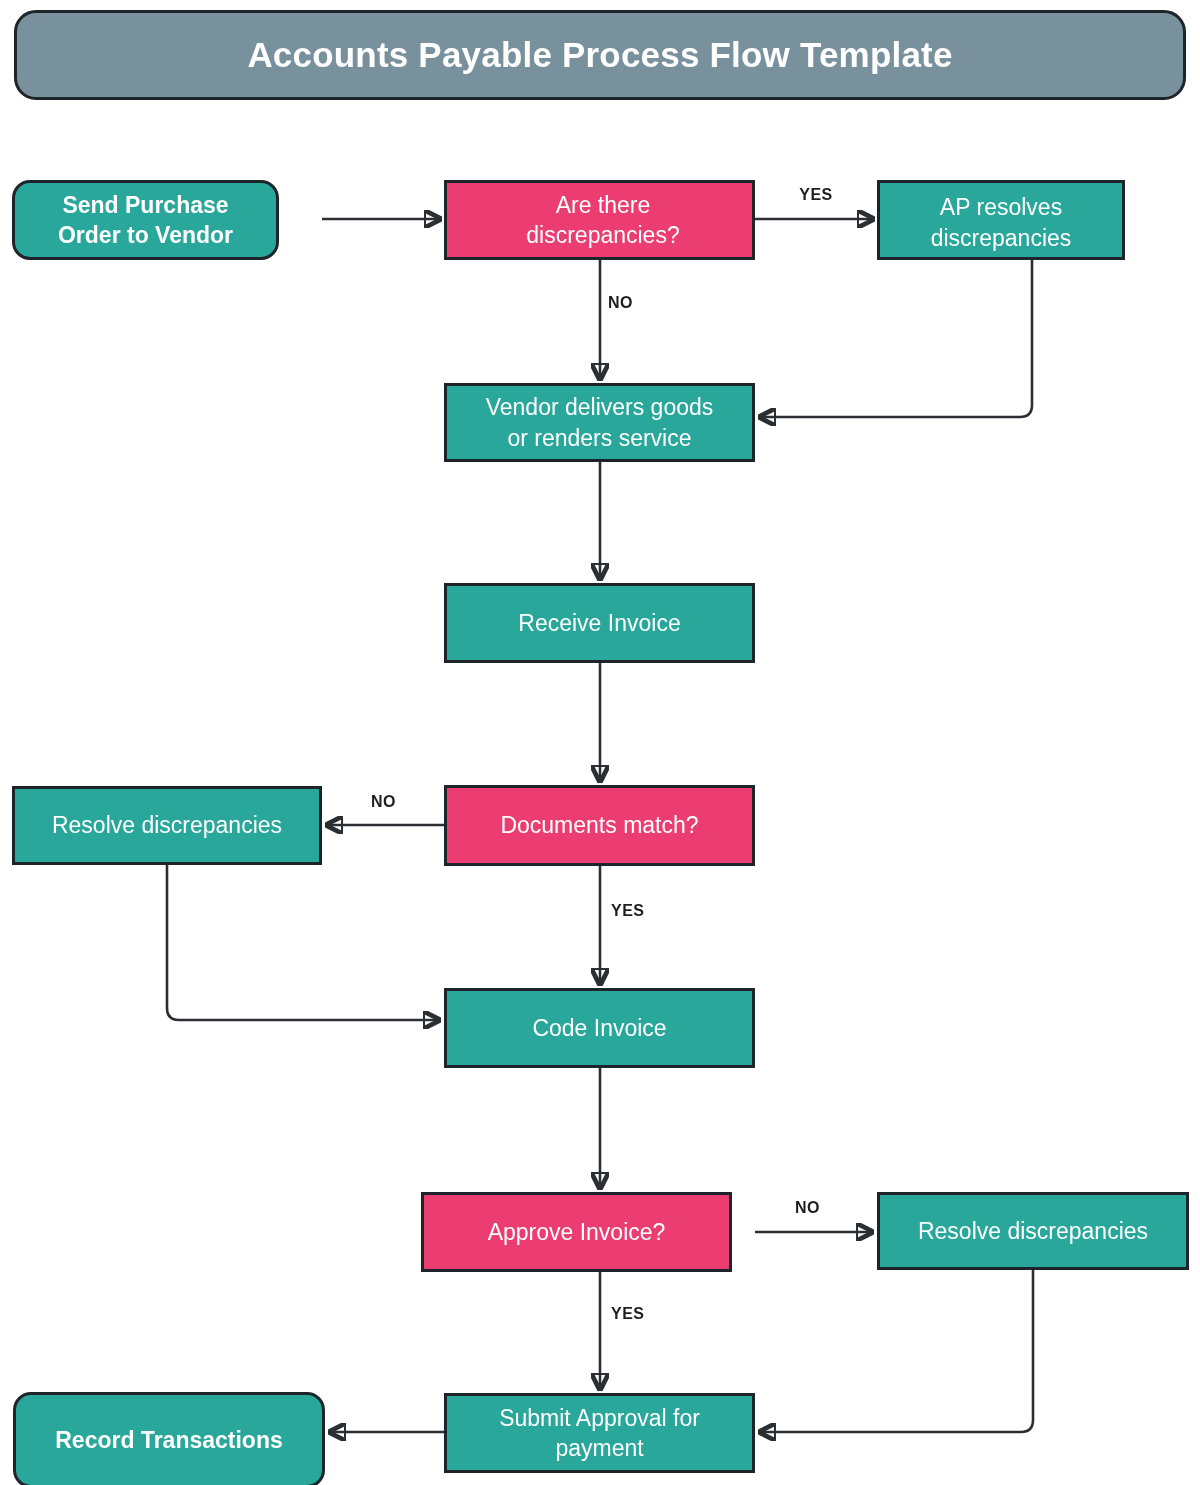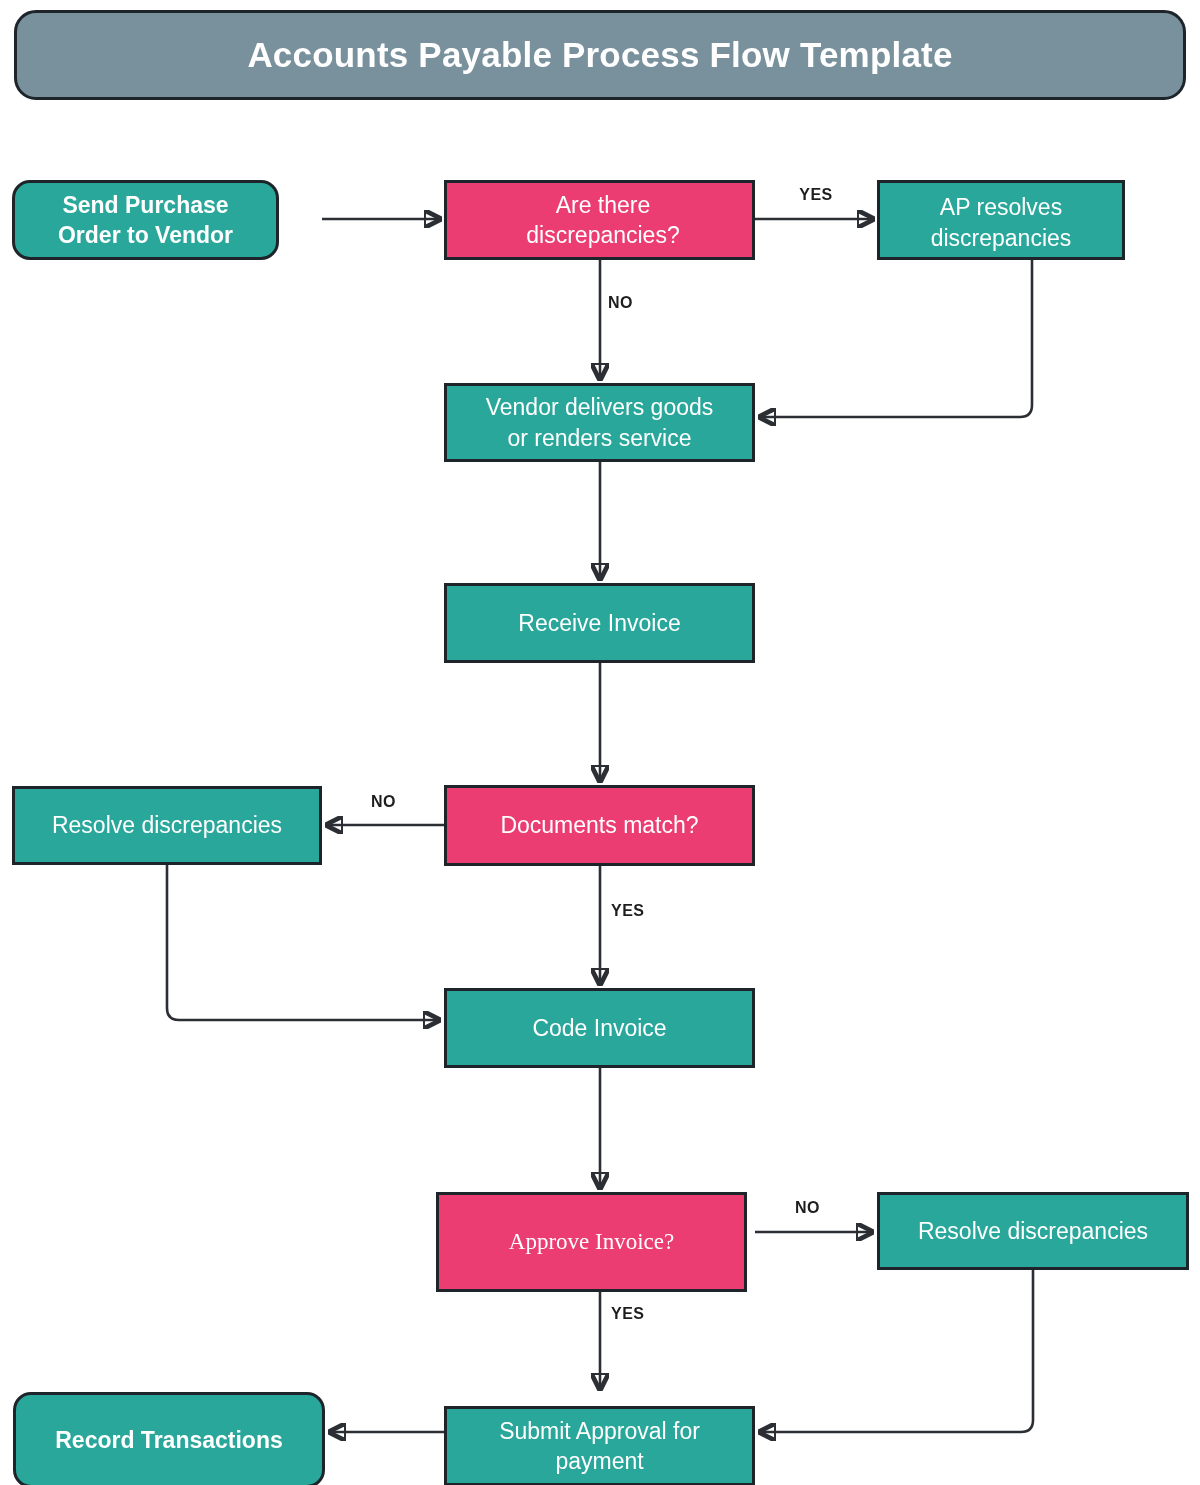--- a/index.html
+++ b/index.html
@@ -95,29 +95,29 @@
   </div>
 
   <div class="node pink" style="left:444px;top:785px;width:311px;height:81px;">
     <span>Documents match?</span>
   </div>
 
   <div class="node teal" style="left:444px;top:988px;width:311px;height:80px;">
     <span>Code Invoice</span>
   </div>
 
-  <div class="node pink" style="left:436px;top:1192px;width:311px;height:100px;font-family:Liberation Serif, serif;">
+  <div class="node pink" style="left:421px;top:1192px;width:311px;height:80px;">
     <span>Approve Invoice?</span>
   </div>
 
   <div class="node teal" style="left:877px;top:1192px;width:312px;height:78px;">
     <span>Resolve discrepancies</span>
   </div>
 
-  <div class="node teal" style="left:444px;top:1393px;width:311px;height:80px;margin-top:13px;">
+  <div class="node teal" style="left:444px;top:1393px;width:311px;height:80px;">
     <span>Submit Approval for
 payment</span>
   </div>
 
   <div class="node teal rounded" style="left:13px;top:1392px;width:312px;height:96px;">
     <span>Record Transactions</span>
   </div>
 
   <span class="edge-label" style="left:787px;top:186px;width:58px;text-align:center;">YES</span>
 

